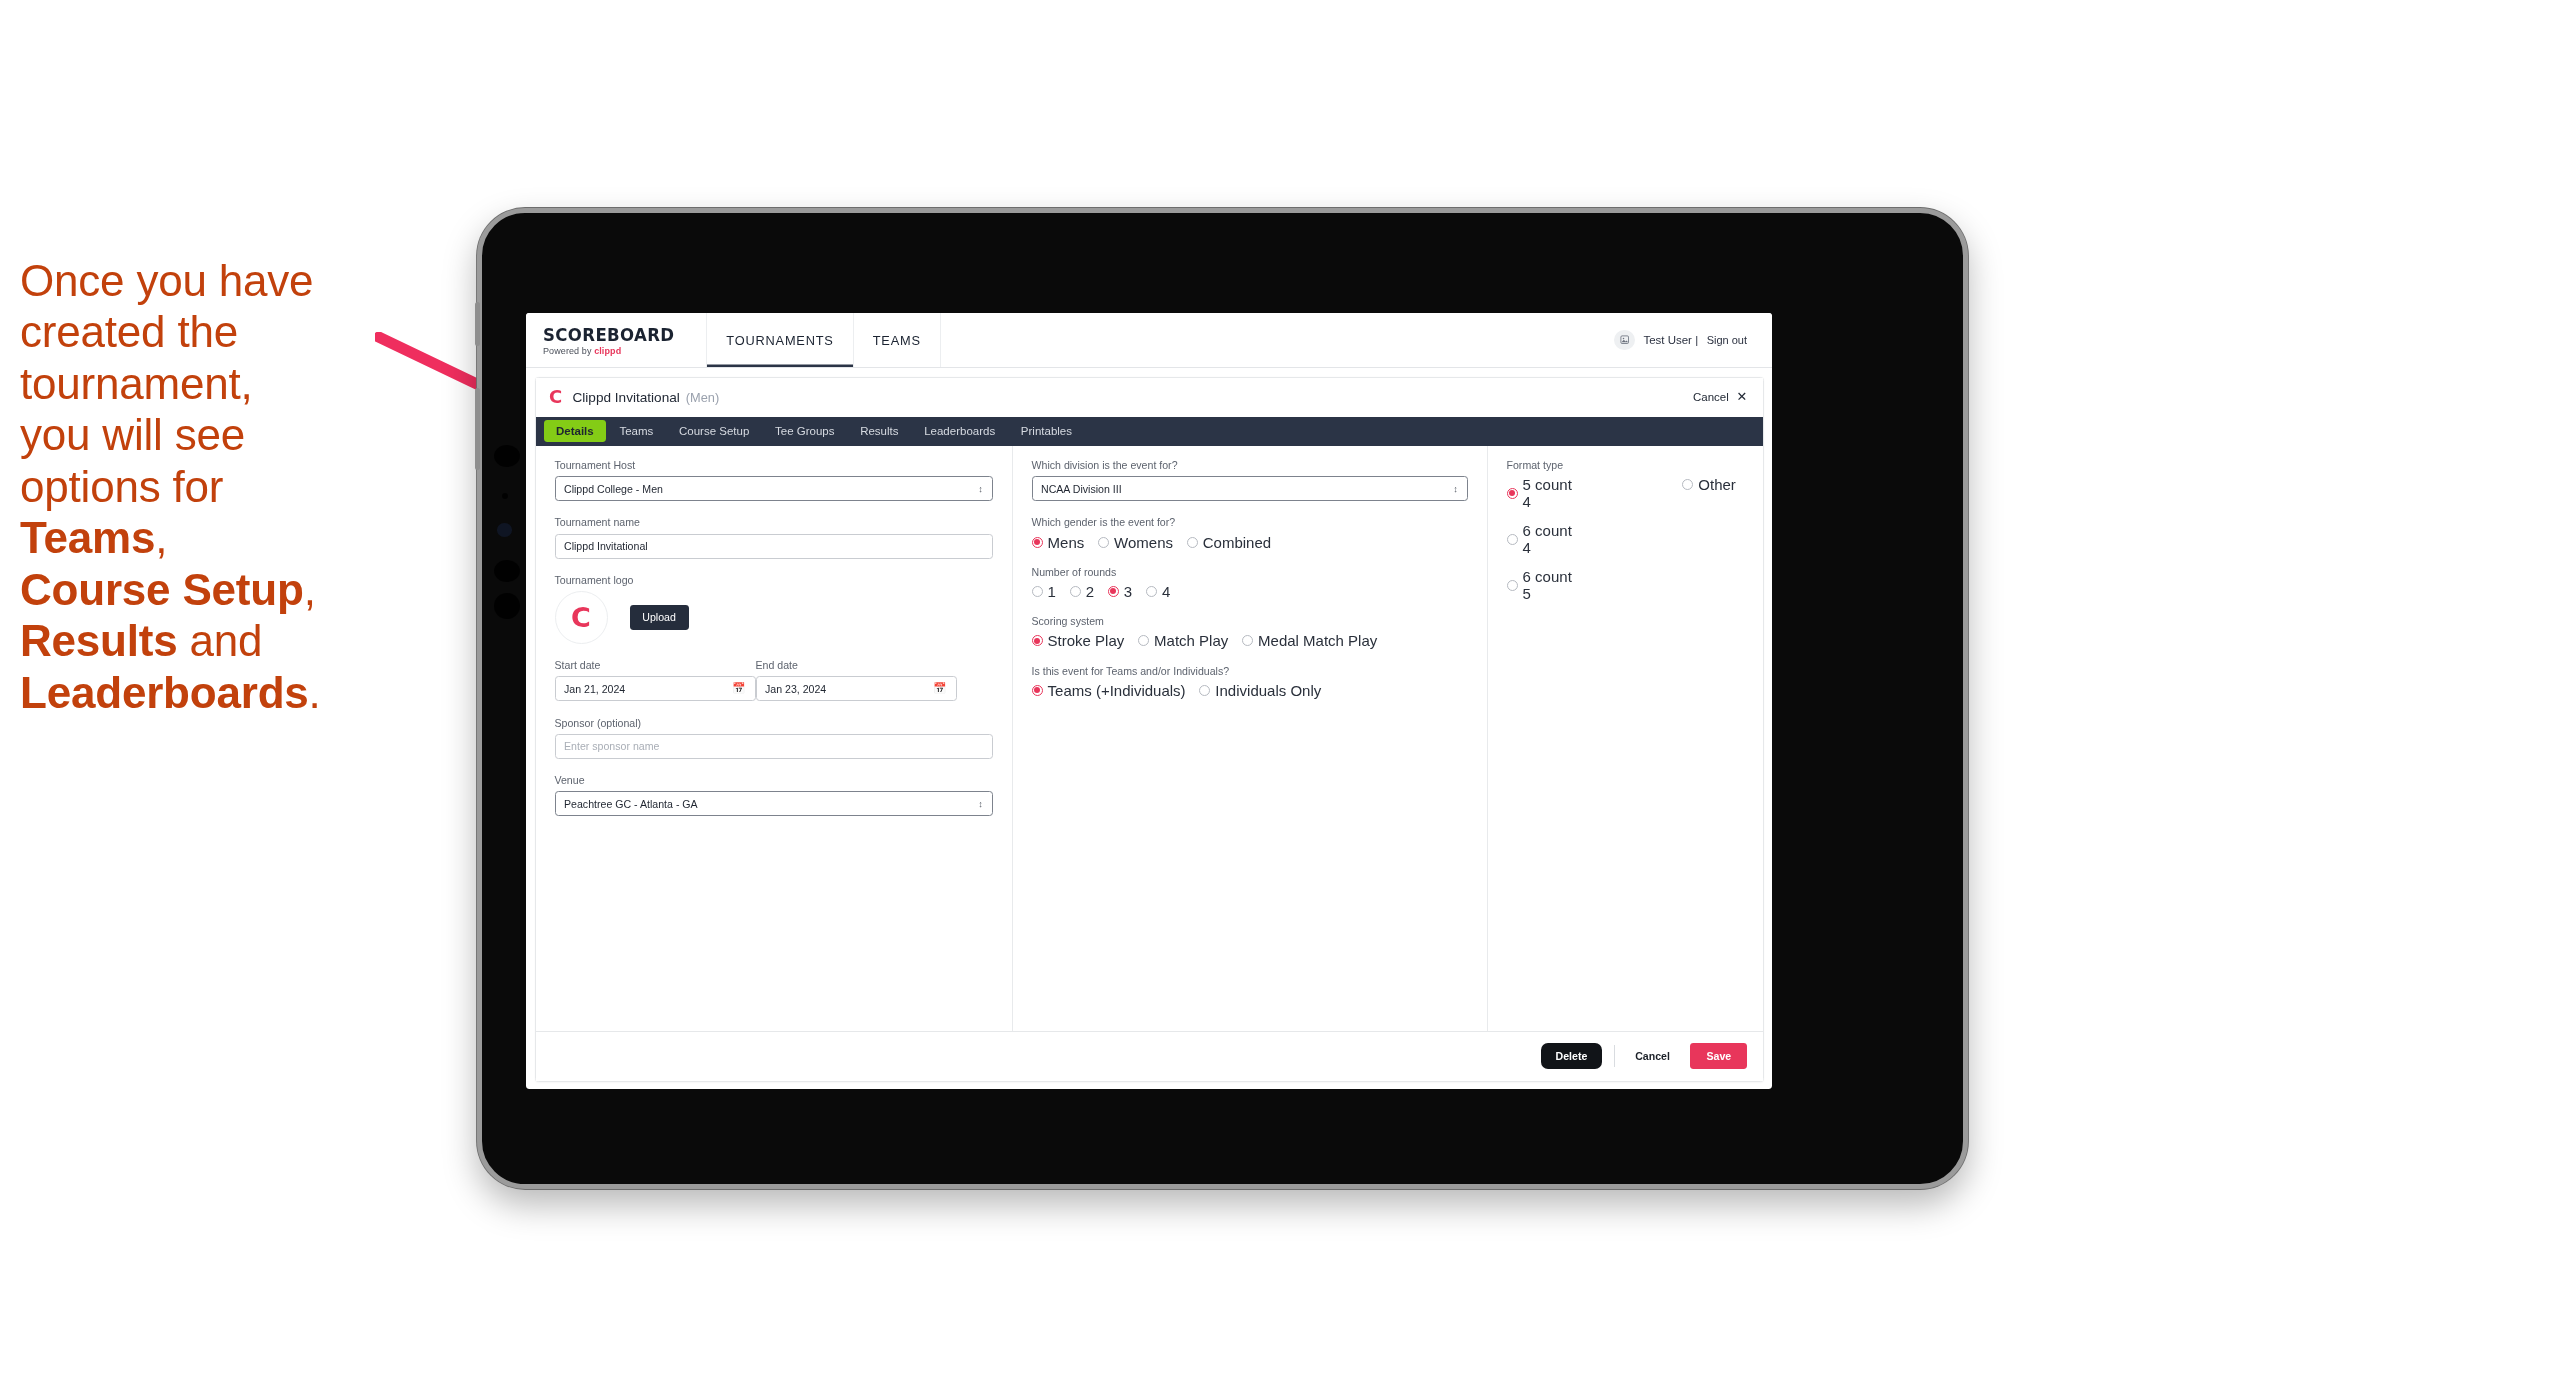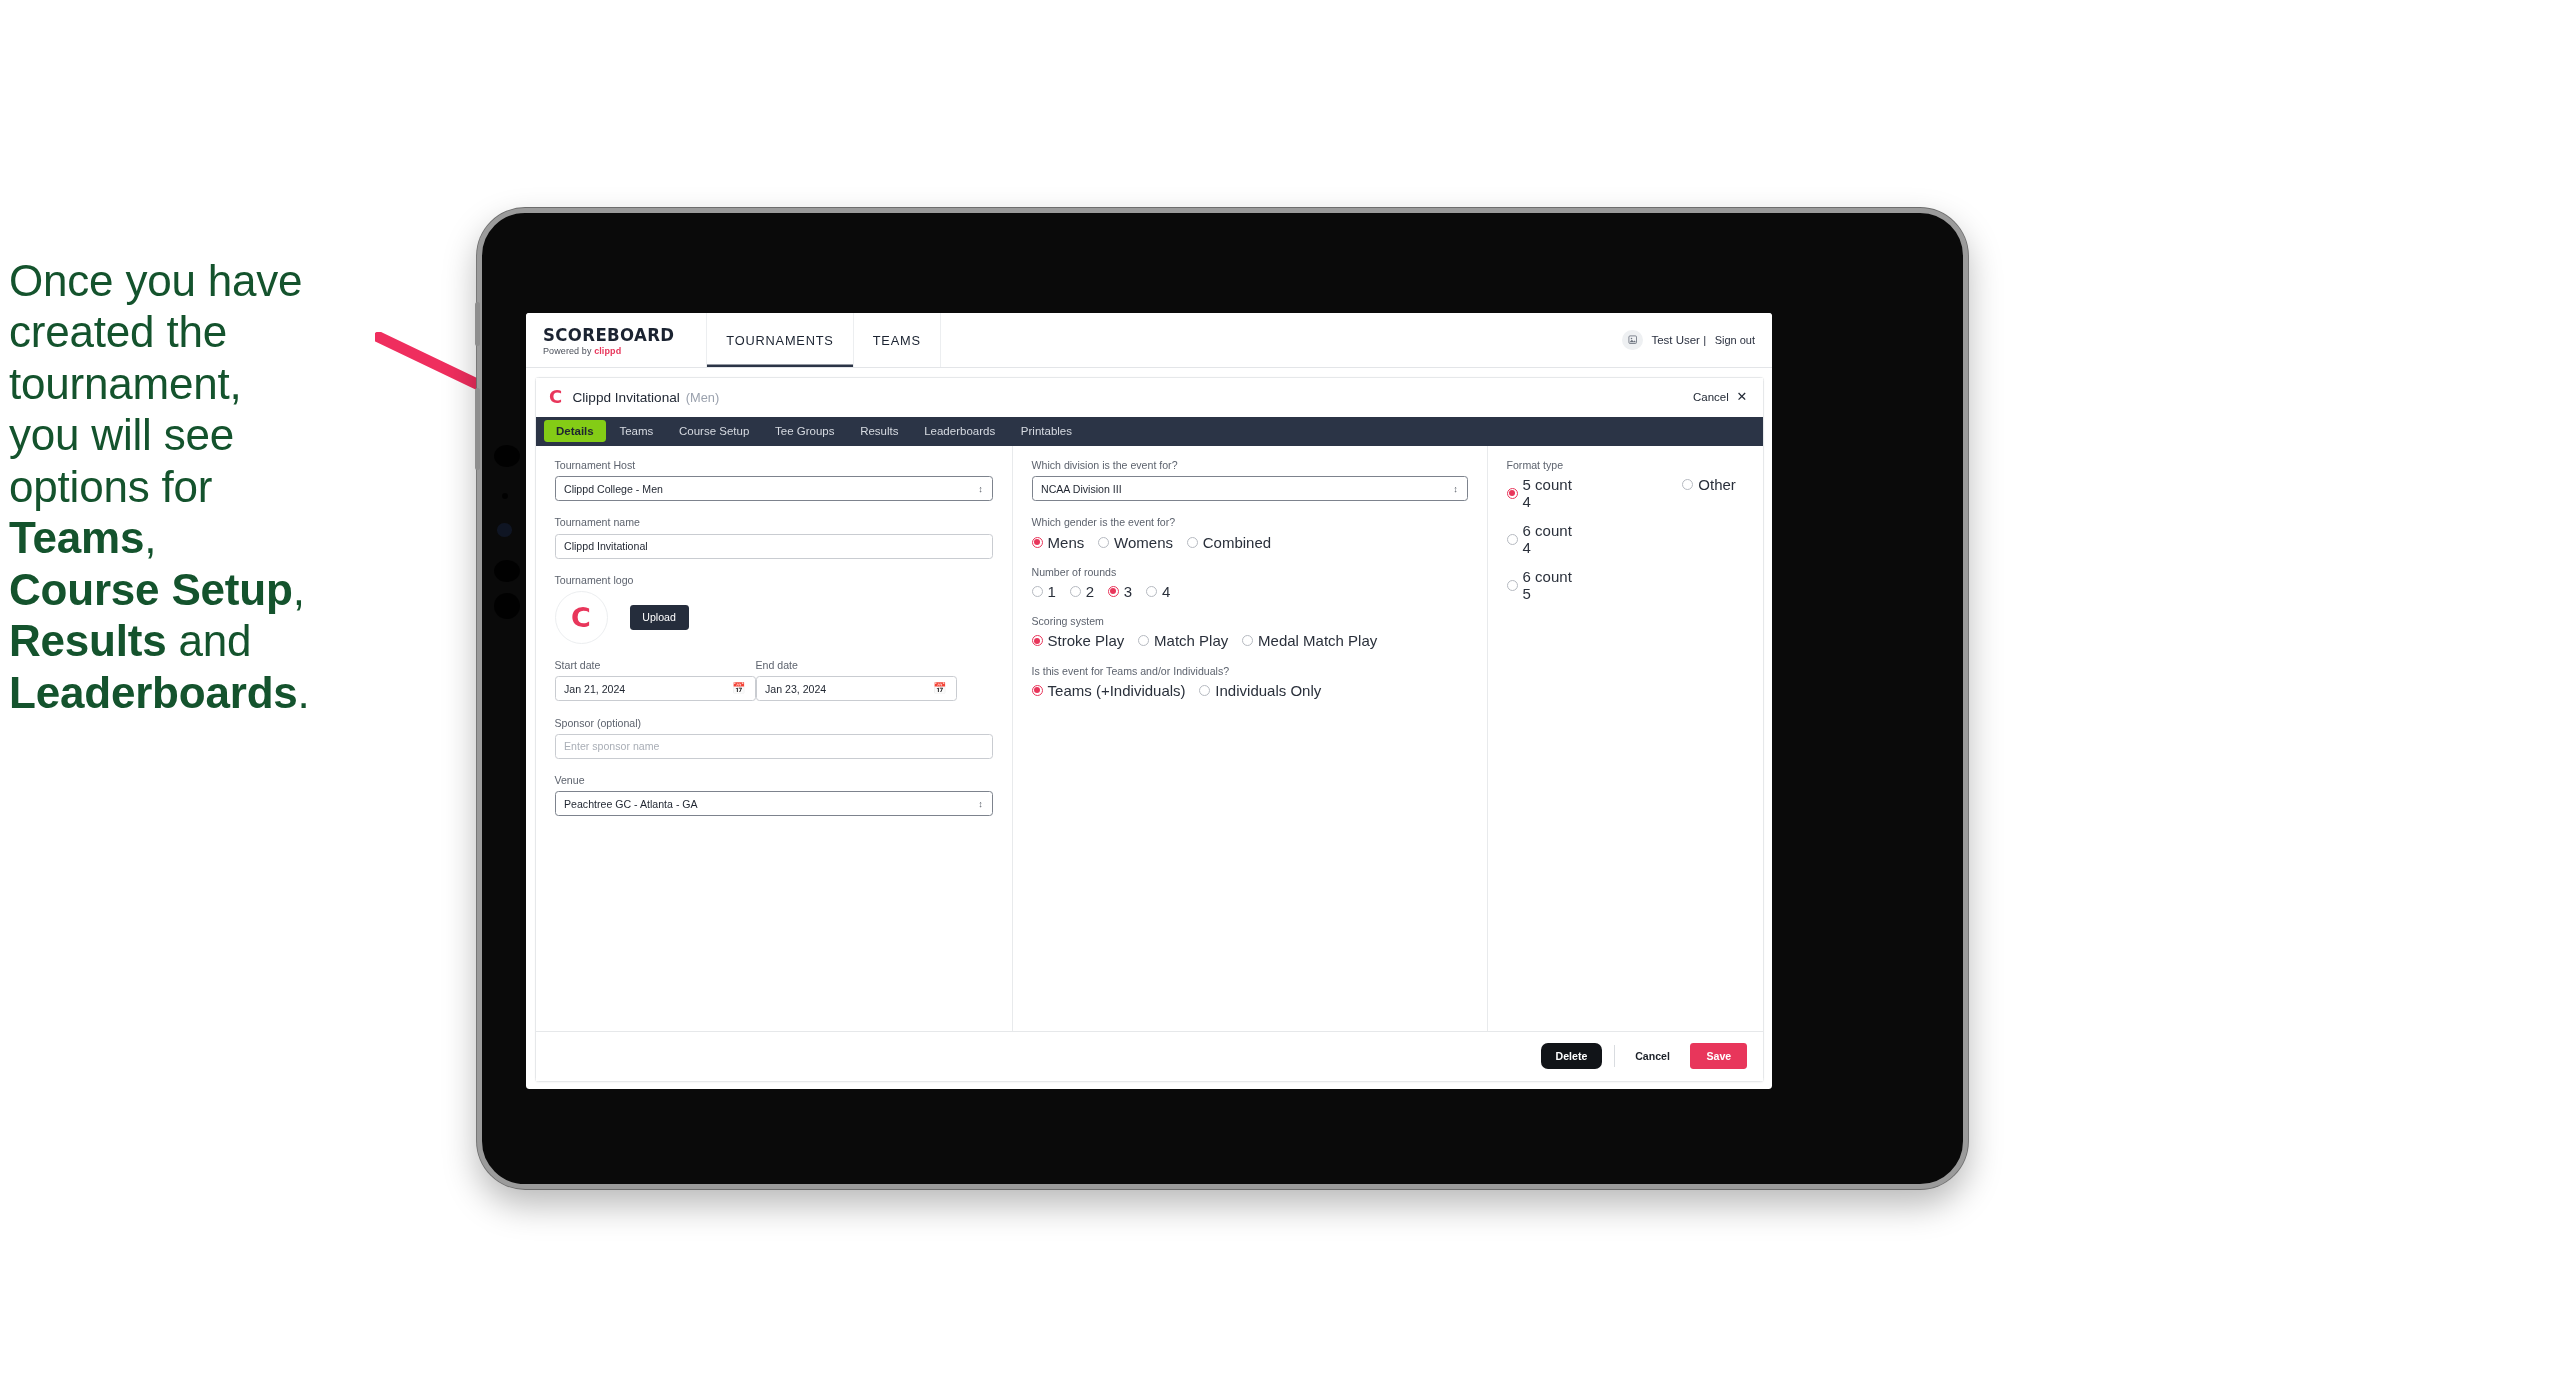--- a/index.html
+++ b/index.html
@@ -4,22 +4,22 @@
 <style>
   html,body{margin:0;padding:0;}
   body{
     width:2576px;height:1386px;background:#ffffff;
     font-family:"Liberation Sans","DejaVu Sans",sans-serif;
     overflow:hidden;position:relative;
   }
 
   
   #annotation{
-    position:absolute;left:9px;top:255px;width:426px;
-    font-size:44px;line-height:1.17;color:#14532d;font-weight:400;
+    position:absolute;left:20px;top:255px;width:426px;
+    font-size:44px;line-height:1.17;color:#c2410c;font-weight:400;
     letter-spacing:-0.2px;
   }
   #annotation b{font-weight:700;}
 
   
   #arrow{position:absolute;left:375px;top:332px;width:264px;height:136px;}
 
   
   #device{
     position:absolute;left:477px;top:208px;width:1491px;height:981px;
@@ -53,21 +53,21 @@
   }
   .brand-sub{font-size:9px;color:#4a4f59;margin-top:1.7px;letter-spacing:0.1px;}
   .brand-sub .pink{color:#e8365b;font-weight:700;}
   .nav-item{
     display:flex;align-items:center;padding:0 19px;font-size:12.8px;
     color:#1b2331;letter-spacing:0.8px;cursor:pointer;position:relative;
     border-right:0.9px solid #eceef0;
   }
   .nav-item.active{box-shadow:inset 0 -2.6px 0 #2b3446;}
   .topnav-right{
-    margin-left:auto;display:flex;align-items:center;gap:8.5px;padding-right:17px;
+    margin-left:auto;display:flex;align-items:center;gap:8.5px;padding-right:25px;
   }
   .avatar{
     width:20.4px;height:20.4px;border-radius:50%;background:#eef0f2;
     display:flex;align-items:center;justify-content:center;
     font-size:9.4px;color:#6a707c;
   }
   .user-name{font-size:11.5px;color:#2b3140;}
   .signout{font-size:11px;color:#2b3140;cursor:pointer;}
 
   

